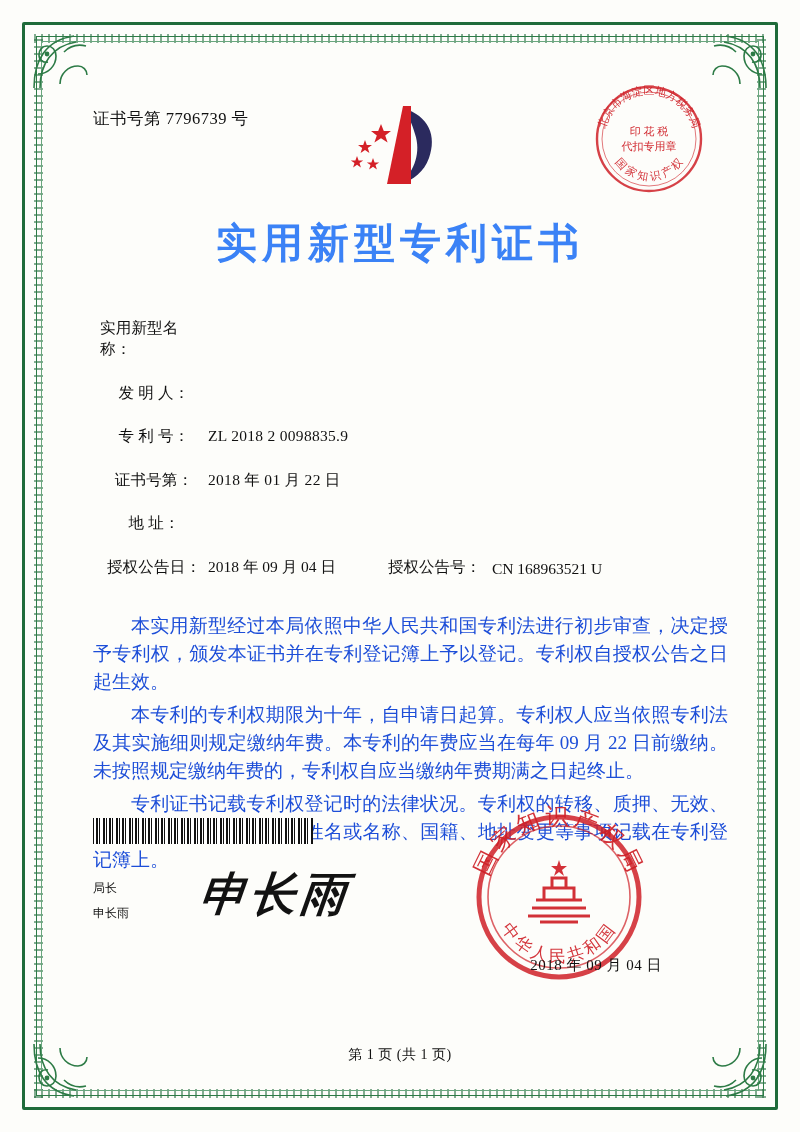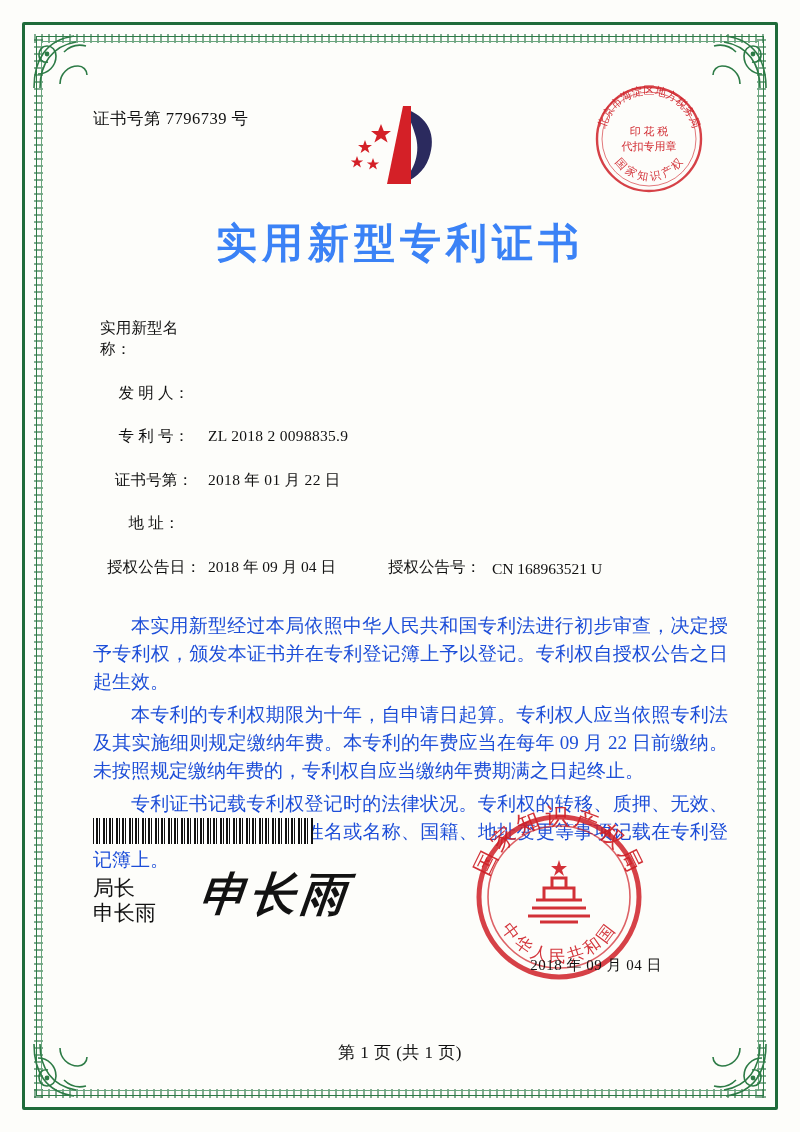--- a/index.html
+++ b/index.html
@@ -143,21 +143,21 @@
         #111 0 1px, #fff 1px 3px,
         #111 3px 5px, #fff 5px 6px,
         #111 6px 7px, #fff 7px 10px,
         #111 10px 12px, #fff 12px 13px);
   }
 
   
   .sig-labels {
     position: absolute;
     left: 33px; top: 820px;
-    font-size: 21px;
+    font-size: 12px;
     line-height: 25px;
     color: #111;
   }
   .sig-script {
     position: absolute;
     left: 140px; top: 808px;
     font-family: "Liberation Serif", serif;
     font-size: 46px;
     font-weight: bold;
     font-style: italic;
@@ -179,21 +179,21 @@
     right: 78px; top: 900px;
     font-size: 15px;
     color: #111;
     letter-spacing: 0.5px;
   }
 
   .page-foot {
     position: absolute;
     left: 0; right: 0; bottom: 12px;
     text-align: center;
-    font-size: 17px;
+    font-size: 14px;
     color: #111;
     letter-spacing: 0.5px;
   }
 </style>
 </head>
 <body>
 
 <div class="page">
 
   <div class="border-outer"></div>

